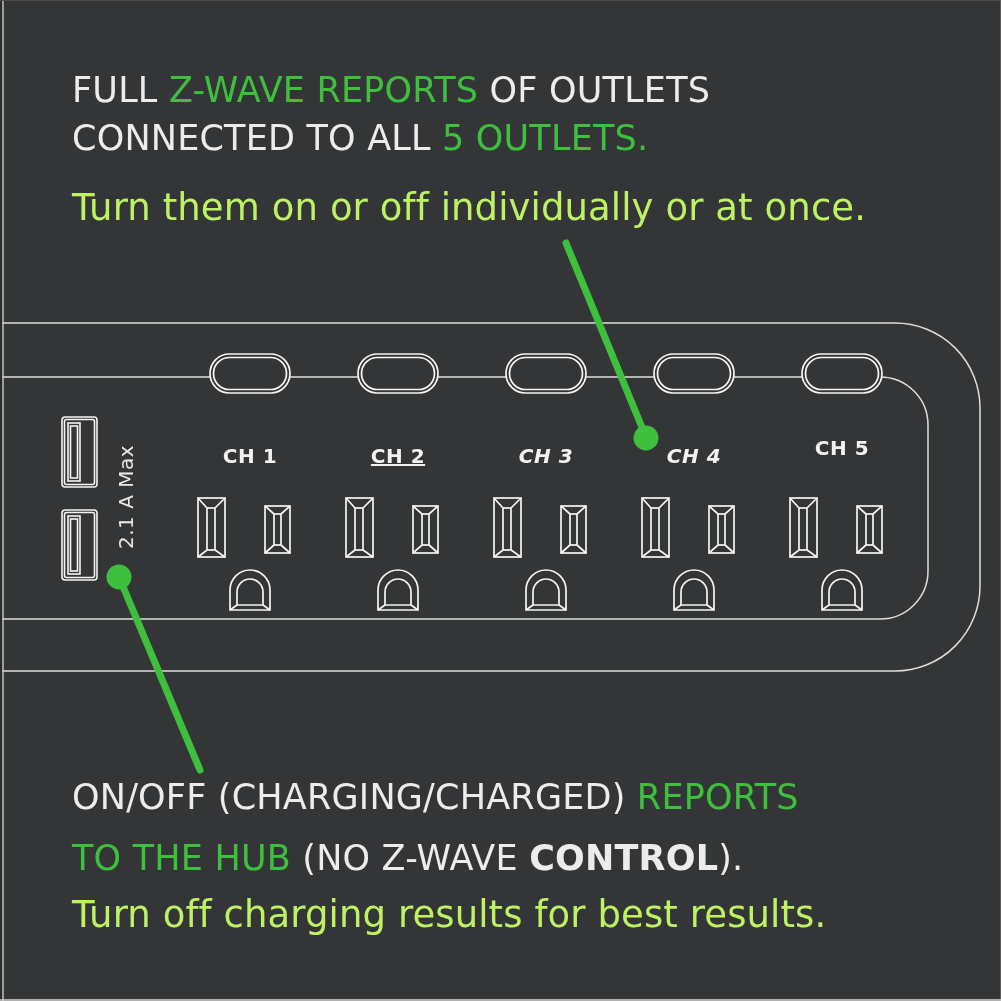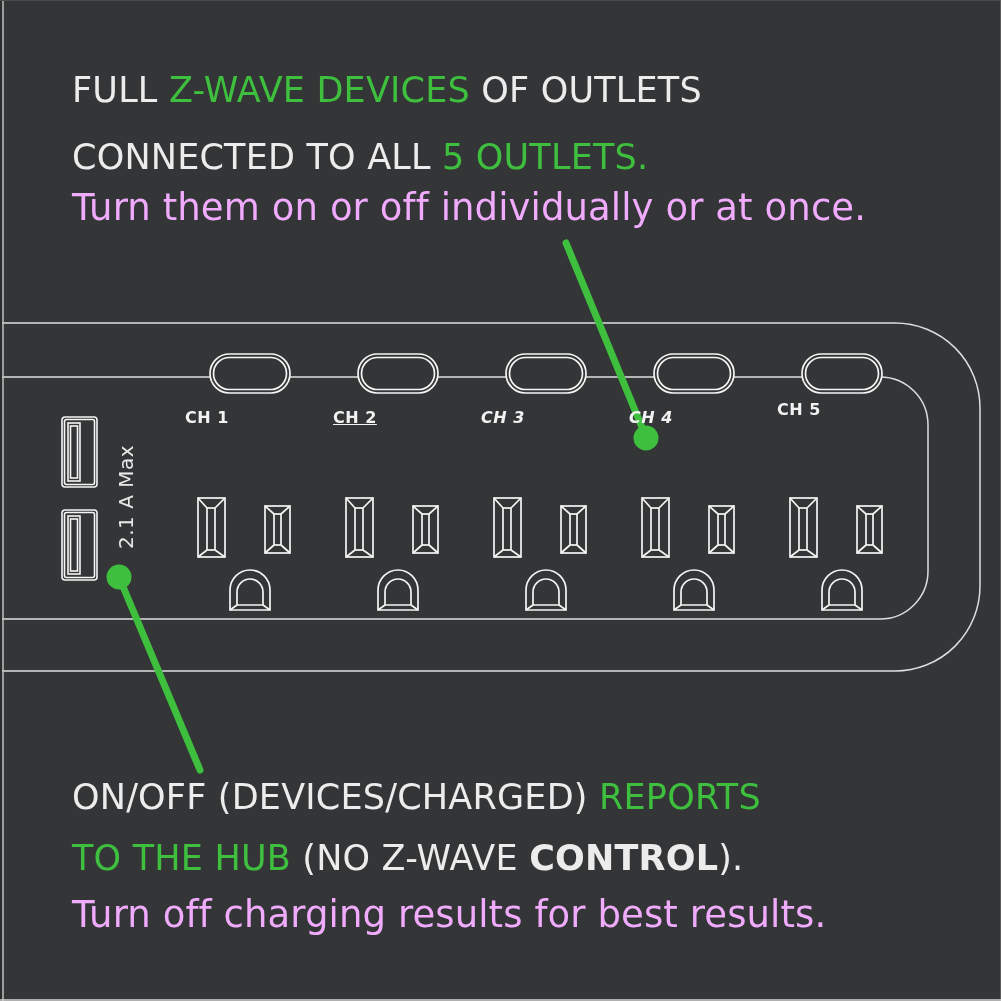--- a/index.html
+++ b/index.html
@@ -3,26 +3,26 @@
 <meta charset="utf-8">
 <style>
   html,body{margin:0;padding:0;}
   body{
     width:1001px;height:1001px;position:relative;overflow:hidden;
     background:#333537;
     font-family:"DejaVu Sans",sans-serif;
   }
   .abs{position:absolute;white-space:nowrap;}
   .headline{font-size:35px;font-weight:400;color:#ececec;letter-spacing:.2px;line-height:40px;}
-  .subline{font-size:37px;font-weight:400;color:#f0abfc;letter-spacing:.1px;line-height:44px;}
+  .subline{font-size:37px;font-weight:400;color:#bef264;letter-spacing:.1px;line-height:44px;}
   .green{color:#3ec03e;}
   .bold{font-weight:700;}
   .ch-label{
-    width:130px;text-align:left;font-size:16px;font-weight:700;
-    color:#f2f2f2;letter-spacing:.5px;
+    width:130px;text-align:center;font-size:20px;font-weight:700;
+    color:#f2f2f2;letter-spacing:.5px;margin-top:36px;
   }
   .usb-label{
     font-size:20px;color:#e9e9e9;letter-spacing:.5px;
     transform:translate(-50%,-50%) rotate(-90deg);
   }
   .strip-svg{position:absolute;left:0;top:0;}
   
   .edge-left-bright{left:2px;top:0;width:2px;height:1001px;background:#bfbfbf;opacity:.75;}
   .edge-left-dark{left:0;top:0;width:2px;height:1001px;background:#2b2c2d;}
   .edge-top{left:0;top:0;width:1001px;height:1px;background:#4a4a4a;}
@@ -89,37 +89,37 @@
 
   <g stroke="#3ec03e" fill="#3ec03e">
     <line x1="566" y1="243" x2="646" y2="437" stroke-width="7" stroke-linecap="round"></line>
     <circle cx="646" cy="438" r="12.5" stroke="none"></circle>
     <circle cx="119" cy="577" r="12.5" stroke="none"></circle>
     <line x1="119" y1="577" x2="200" y2="770" stroke-width="7" stroke-linecap="round"></line>
   </g>
 </svg>
 
 <div class="abs headline" style="left:72px;top:70px;">
-  <span>FULL </span><span class="green">Z-WAVE DEVICES</span><span> OF OUTLETS</span>
+  <span>FULL </span><span class="green">Z-WAVE REPORTS</span><span> OF OUTLETS</span>
 </div>
-<div class="abs headline" style="left:72px;top:137px;">
+<div class="abs headline" style="left:72px;top:118px;">
   <span>CONNECTED TO ALL </span><span class="green">5 OUTLETS.</span>
 </div>
 <div class="abs subline" style="left:72px;top:186px;">Turn them on or off individually or at once.</div>
 
 <div class="abs ch-label" style="left:185px;top:408px;">CH 1</div>
 <div class="abs ch-label" style="left:333px;top:408px;text-decoration:underline;">CH 2</div>
 <div class="abs ch-label" style="left:481px;top:408px;font-style:italic;">CH 3</div>
 <div class="abs ch-label" style="left:629px;top:408px;font-style:italic;">CH 4</div>
 <div class="abs ch-label" style="left:777px;top:400px;">CH 5</div>
 
 <div class="abs usb-label" style="left:126px;top:497px;">2.1 A Max</div>
 
 <div class="abs headline" style="left:72px;top:777px;">
-  <span>ON/OFF (DEVICES/CHARGED) </span><span class="green">REPORTS</span>
+  <span>ON/OFF (CHARGING/CHARGED) </span><span class="green">REPORTS</span>
 </div>
 <div class="abs headline" style="left:72px;top:838px;">
   <span class="green">TO THE HUB</span><span> (NO Z-WAVE </span><span class="bold">CONTROL</span><span>).</span>
 </div>
 <div class="abs subline" style="left:72px;top:893px;">Turn off charging results for best results.</div>
 
 <div class="abs edge-left-dark"></div>
 <div class="abs edge-left-bright"></div>
 <div class="abs edge-top"></div>
 <div class="abs edge-right"></div>

